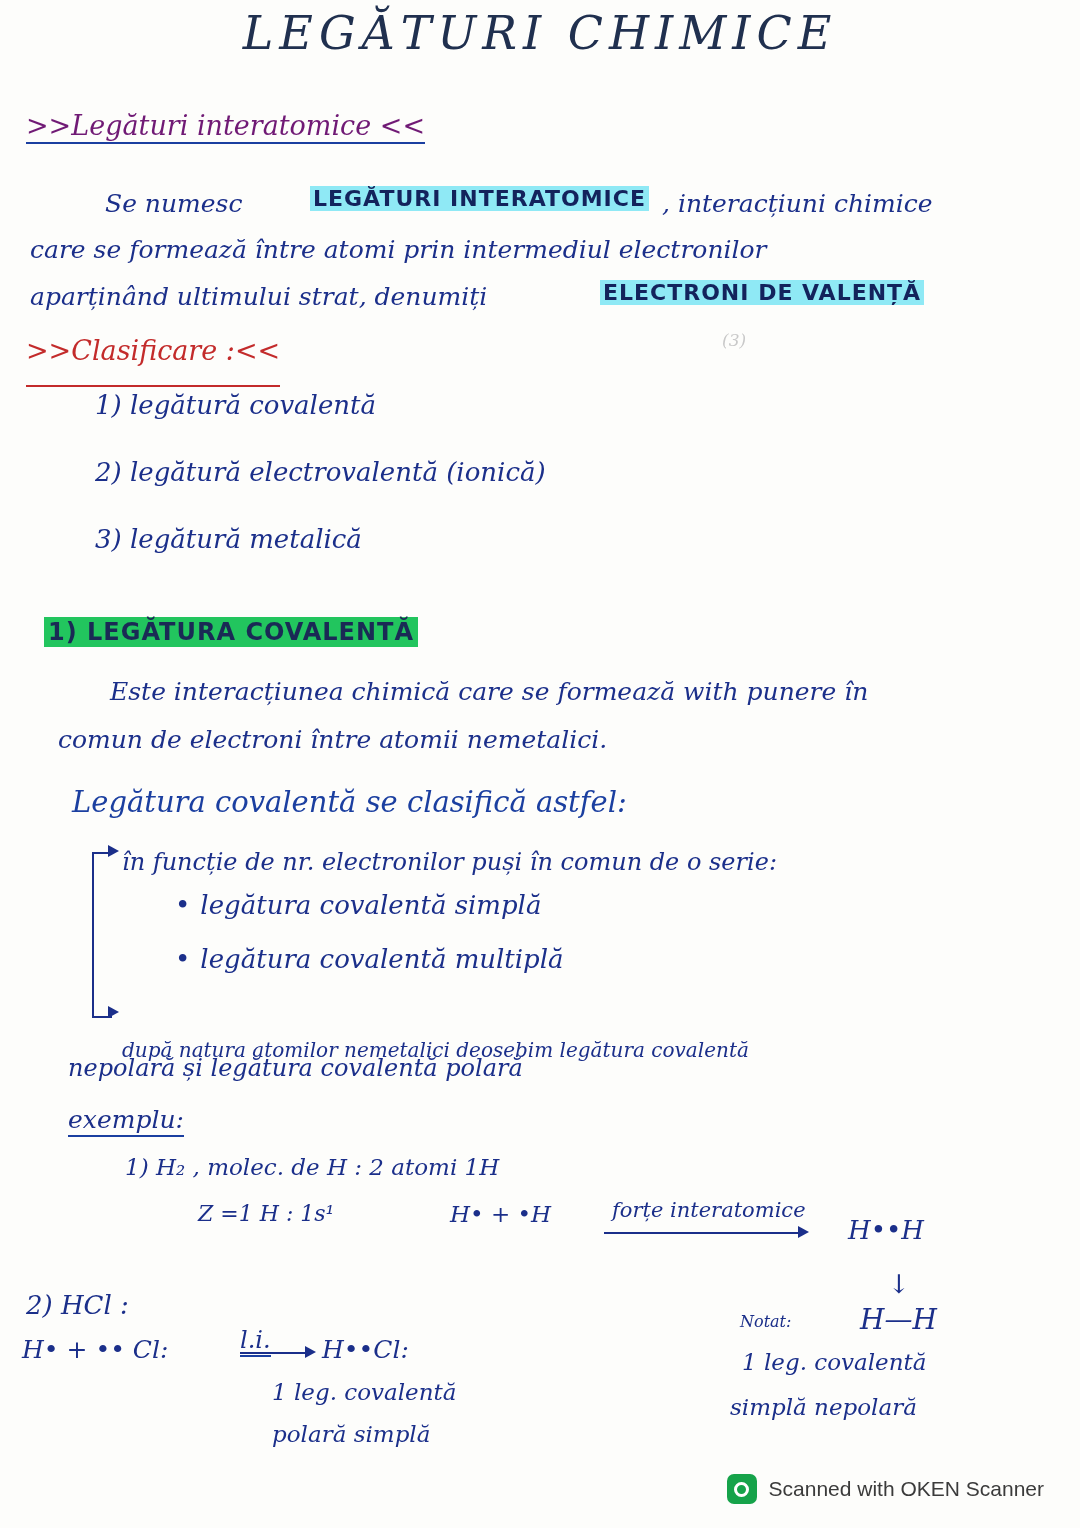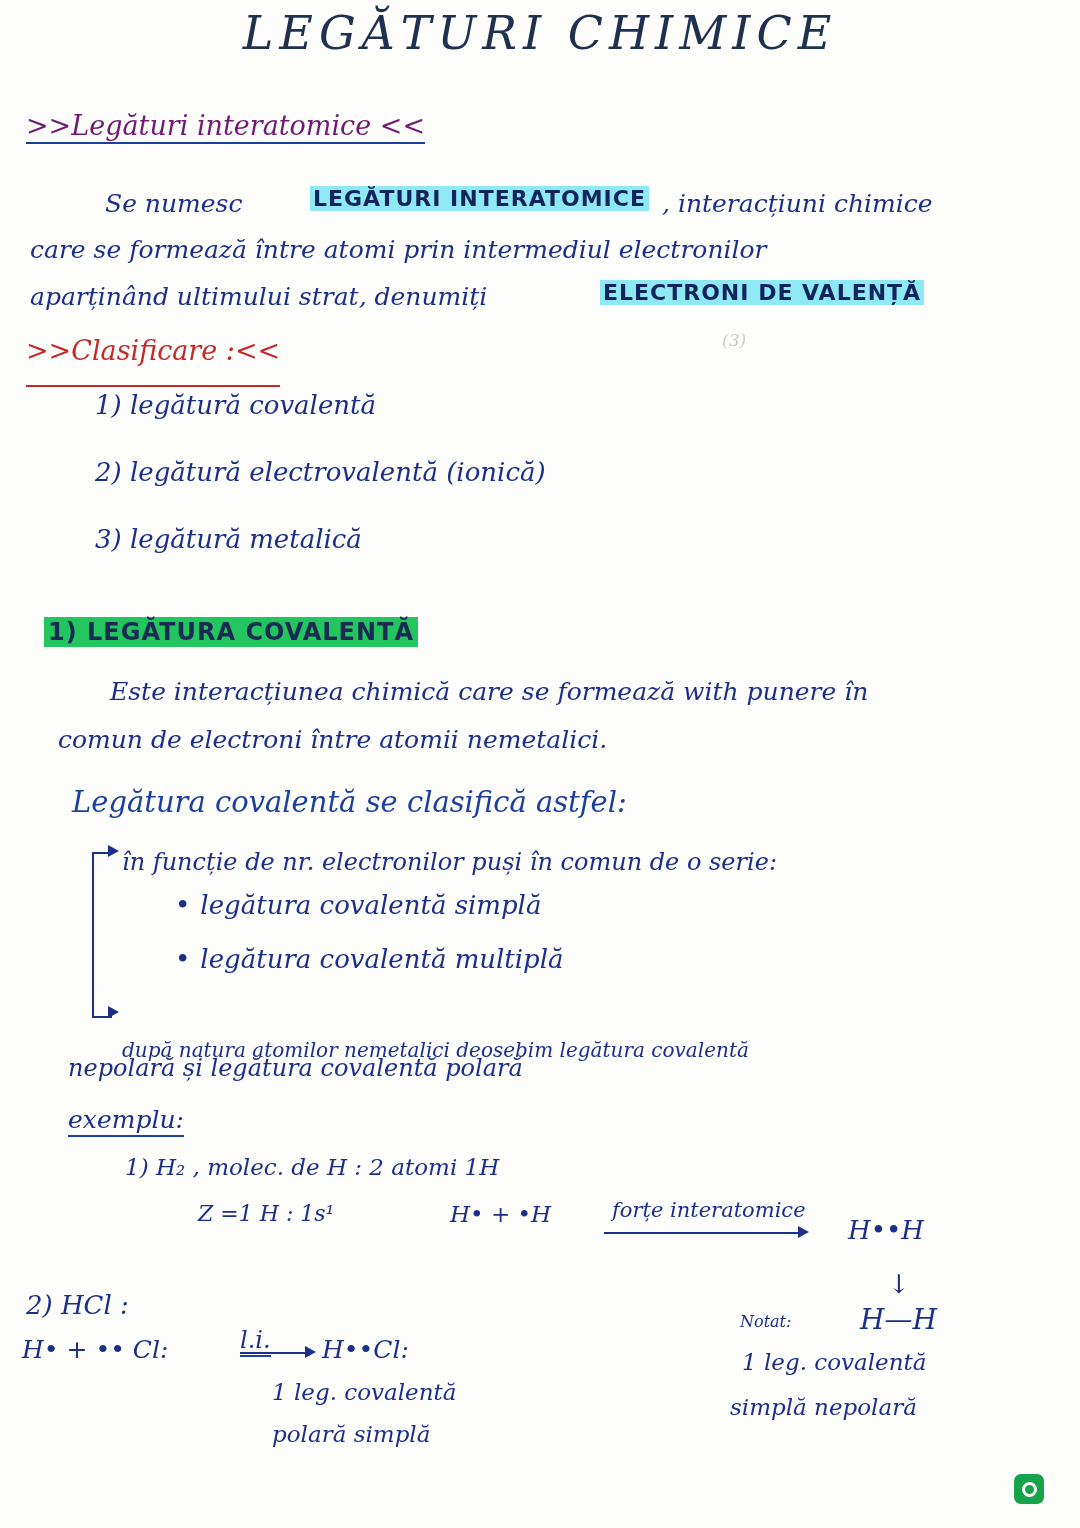--- a/index.html
+++ b/index.html
@@ -226,15 +226,16 @@
   <div class="arrow-line" style="top:1352px; left:240px; width:66px;"></div>
   <div class="arrow-head" style="top:1346px; left:305px;"></div>
   <div class="blk para" style="top:1328px; left:322px; font-size:25px;">H••Cl:</div>
   <div class="blk para" style="top:1370px; left:272px; font-size:23px;">1 leg.  covalentă</div>
   <div class="blk para" style="top:1412px; left:272px; font-size:23px;">polară  simplă</div>
 
   <div class="footer">
     <div class="oken-badge">
       <div class="ring"></div>
     </div>
+    <div class="footer-text">Scanned with OKEN Scanner</div>
   </div>
 
 </div>
 
 </body></html>

